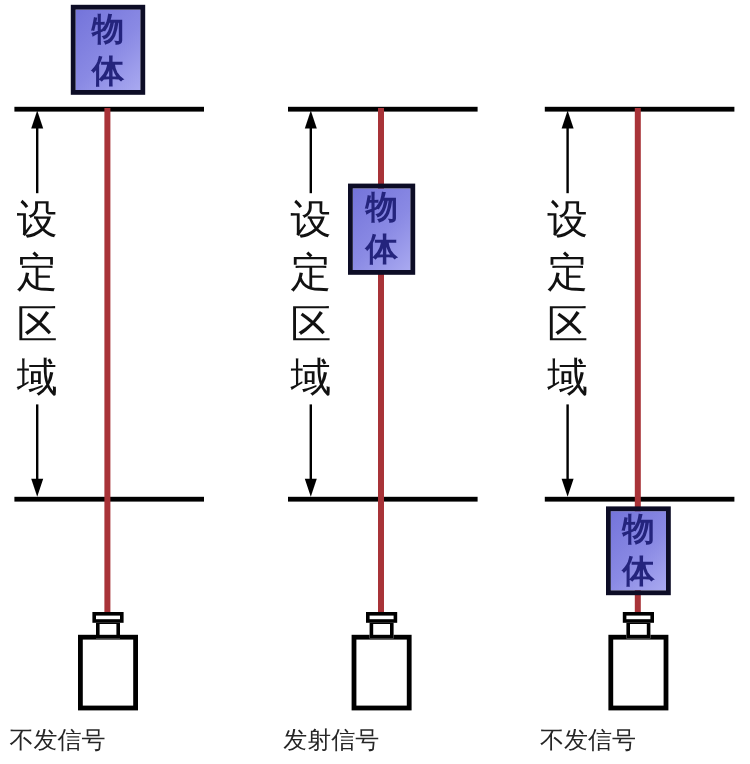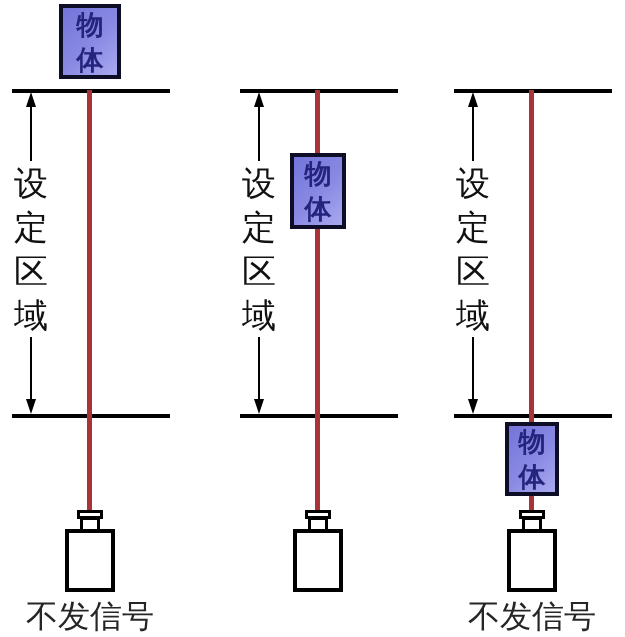--- a/index.html
+++ b/index.html
@@ -61,21 +61,21 @@
     background:#fff;border:3px solid #000;box-sizing:border-box;z-index:6;
   }
   .sensor-body{
     position:absolute;top:529px;left:calc(var(--cx) - 25px);width:50px;height:63px;
     background:#fff;border:4px solid #000;box-sizing:border-box;z-index:5;
   }
 
   
   .signal-label{
     position:absolute;top:600px;left:calc(var(--cx) - 82px);width:164px;
-    text-align:center;font-size:32px;line-height:32px;color:#262626;z-index:5;
+    text-align:left;font-size:20px;line-height:32px;color:#262626;z-index:5;
   }
 
   
   .p1 .object-box{left:calc(var(--cx) - 31px);top:4px;width:62px;height:75px;}
   .p2 .object-box{left:calc(var(--cx) - 28px);top:153px;width:56px;height:76px;}
   .p3 .object-box{left:calc(var(--cx) - 27px);top:422px;width:54px;height:74px;}
 </style>
 </head>
 <body>
 
@@ -117,20 +117,21 @@
       <span>区</span>
       <span>域</span>
     </div>
     <div class="object-box">
       <span>物</span>
       <span>体</span>
     </div>
     <div class="sensor-body"></div>
     <div class="sensor-neck"></div>
     <div class="sensor-flange"></div>
+    <div class="signal-label">发射信号</div>
   </div>
 
   <div class="panel p3" style="--cx:532px">
     <div class="beam"></div>
     <div class="hline top"></div>
     <div class="hline bottom"></div>
     <div class="arrow-stem"></div>
     <div class="arrowhead up"></div>
     <div class="arrowhead down"></div>
     <div class="region-label">

